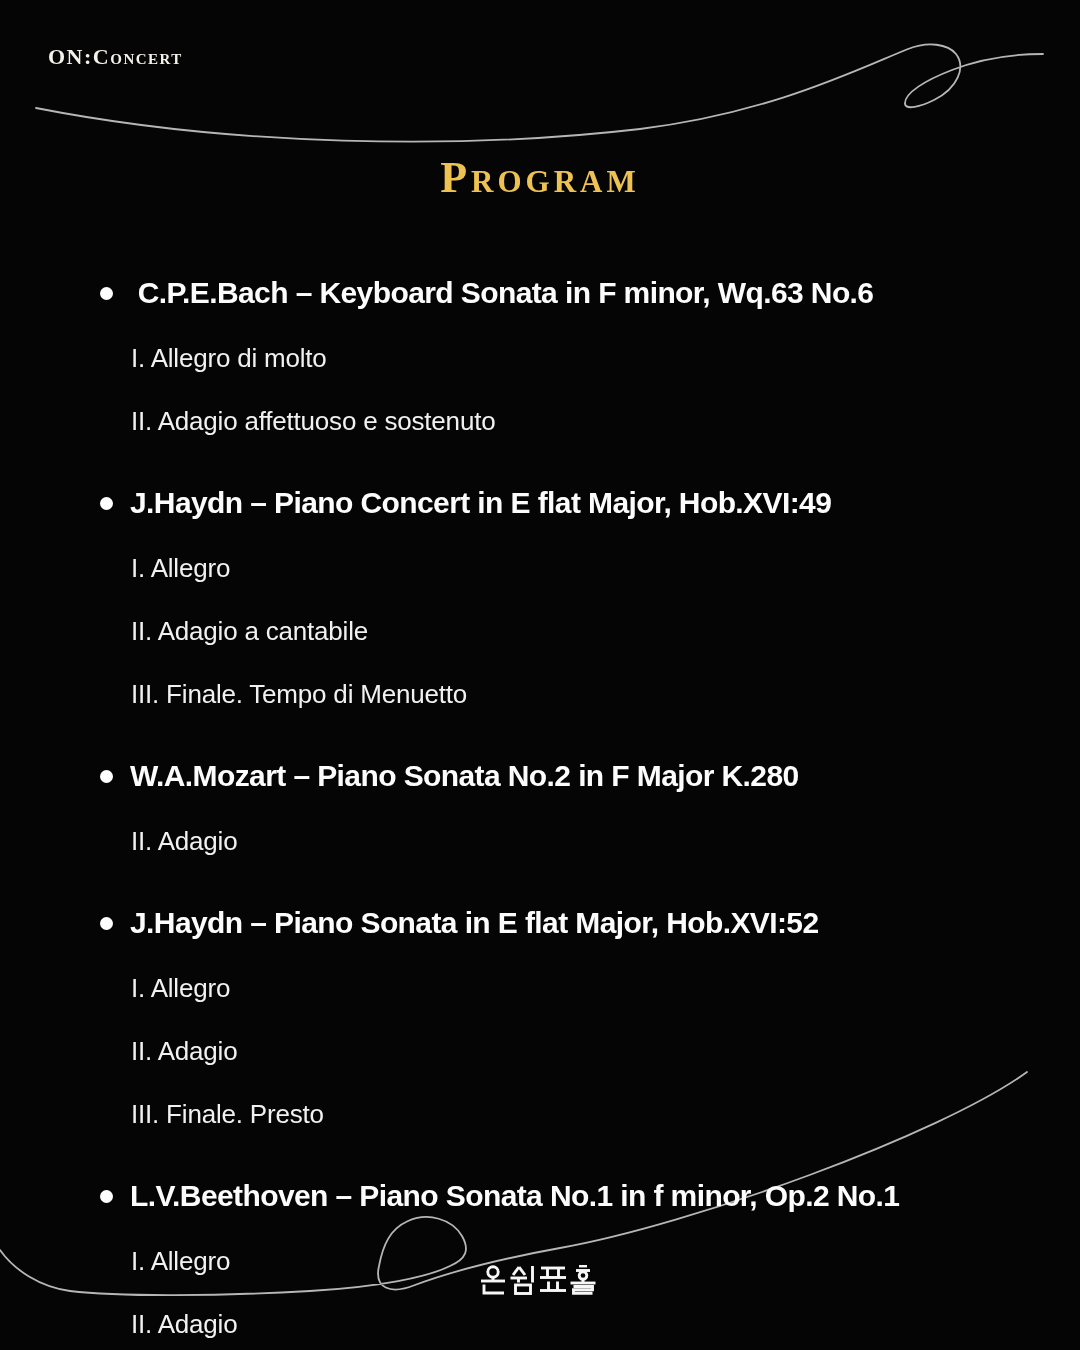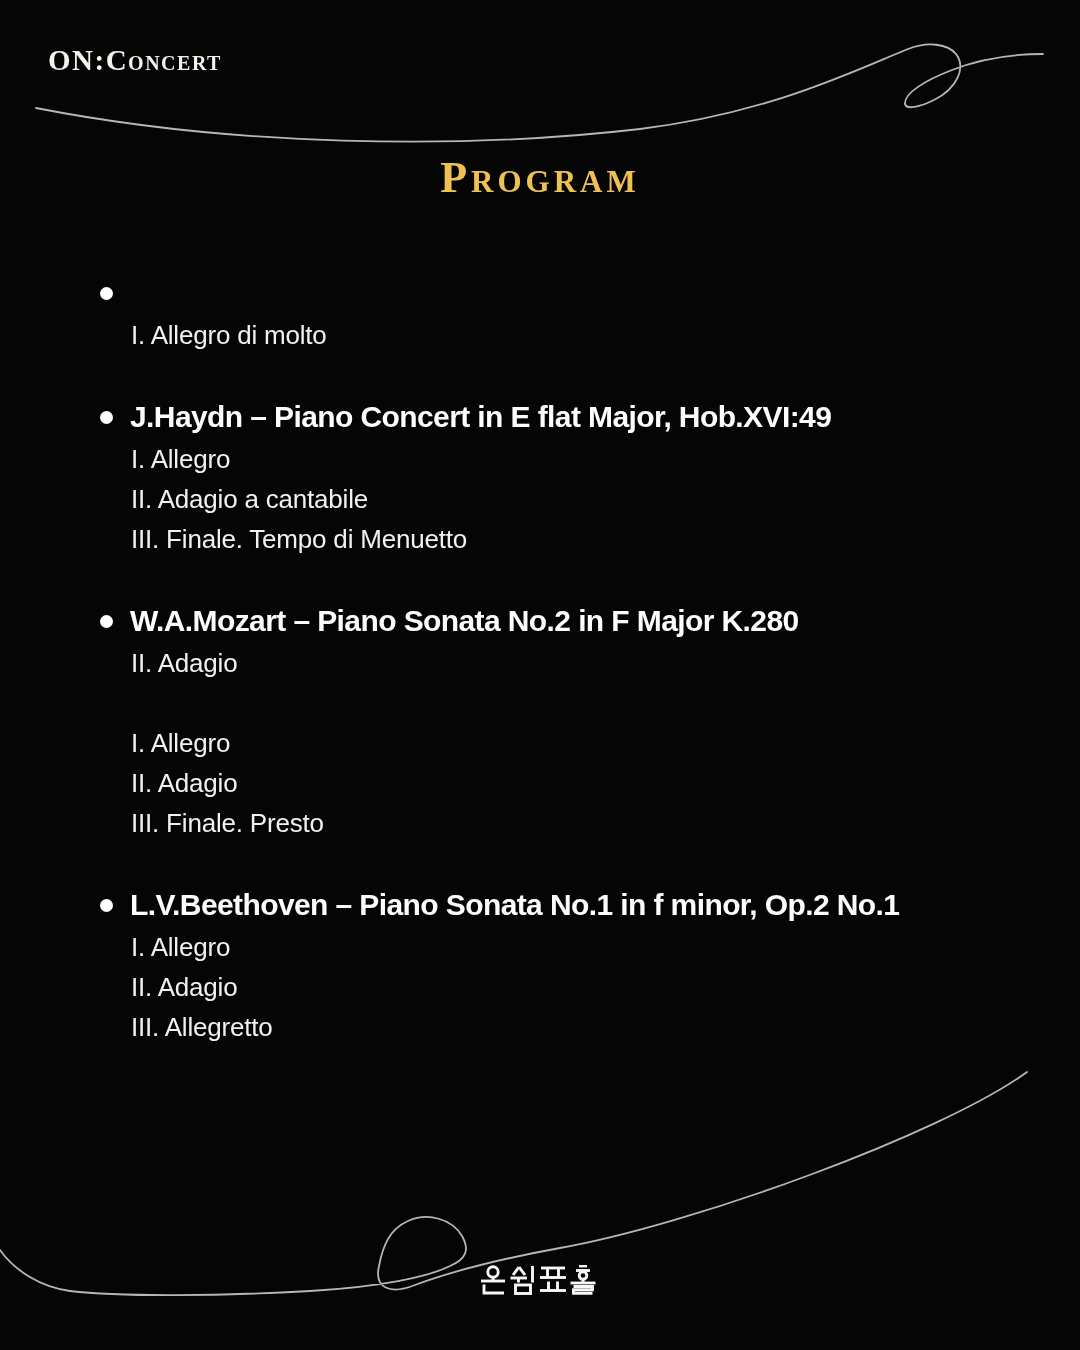--- a/index.html
+++ b/index.html
@@ -12,21 +12,21 @@
   }
   .poster{position:absolute;inset:0;}
   .flourish-svg{position:absolute;left:0;top:0;pointer-events:none;}
   .flourish-svg path{fill:none;stroke:#c6c6c6;stroke-width:1.8;stroke-linecap:round;opacity:.92;}
 
   .brand{
     position:absolute;left:48px;top:44px;
     font-family:"Liberation Serif", serif;
     font-variant:small-caps;
     font-weight:600;
-    font-size:29px;
+    font-size:22px;
     letter-spacing:1.5px;
     color:#f5f2ea;
   }
   .page-title{
     position:absolute;left:0;right:0;top:152px;
     margin:0;
     text-align:center;
     font-family:"Liberation Serif", serif;
     font-variant:small-caps;
     font-weight:600;
@@ -48,20 +48,21 @@
     color:#fcfcfc;
     white-space:pre;
   }
   .movement{
     padding-left:31px;
     line-height:40px;
     font-size:26px;
     font-weight:400;
     letter-spacing:-0.2px;
     color:#f1f1f1;
+    margin-top:23px;
   }
 
   .venue{
     position:absolute;left:50%;top:1265px;
     transform:translateX(-50%);
   }
   .venue svg{display:block;}
   .venue path,.venue circle,.venue rect{
     fill:none;stroke:#f6f6f6;stroke-width:2.9;stroke-linecap:butt;
   }
@@ -94,22 +95,24 @@
 
   <div class="brand">ON:Concert</div>
 
   <h1 class="page-title">Program</h1>
 
   <div class="program">
 
     <section class="program-item">
       <div class="work-row">
         <span class="bullet-icon"></span>
+        <span class="work"> C.P.E.Bach – Keyboard Sonata in F minor, Wq.63 No.6</span>
       </div>
       <div class="movement">I. Allegro di molto</div>
+      <div class="movement">II. Adagio affettuoso e sostenuto</div>
     </section>
 
     <section class="program-item">
       <div class="work-row">
         <span class="bullet-icon"></span>
         <span class="work">J.Haydn – Piano Concert in E flat Major, Hob.XVI:49</span>
       </div>
       <div class="movement">I. Allegro</div>
       <div class="movement">II. Adagio a cantabile</div>
       <div class="movement">III. Finale. Tempo di Menuetto</div>
@@ -117,20 +120,24 @@
 
     <section class="program-item">
       <div class="work-row">
         <span class="bullet-icon"></span>
         <span class="work">W.A.Mozart – Piano Sonata No.2 in F Major K.280</span>
       </div>
       <div class="movement">II. Adagio</div>
     </section>
 
     <section class="program-item">
+      <div class="work-row">
+        <span class="bullet-icon"></span>
+        <span class="work">J.Haydn – Piano Sonata in E flat Major, Hob.XVI:52</span>
+      </div>
       <div class="movement">I. Allegro</div>
       <div class="movement">II. Adagio</div>
       <div class="movement">III. Finale. Presto</div>
     </section>
 
     <section class="program-item">
       <div class="work-row">
         <span class="bullet-icon"></span>
         <span class="work">L.V.Beethoven – Piano Sonata No.1 in f minor, Op.2 No.1</span>
       </div>

